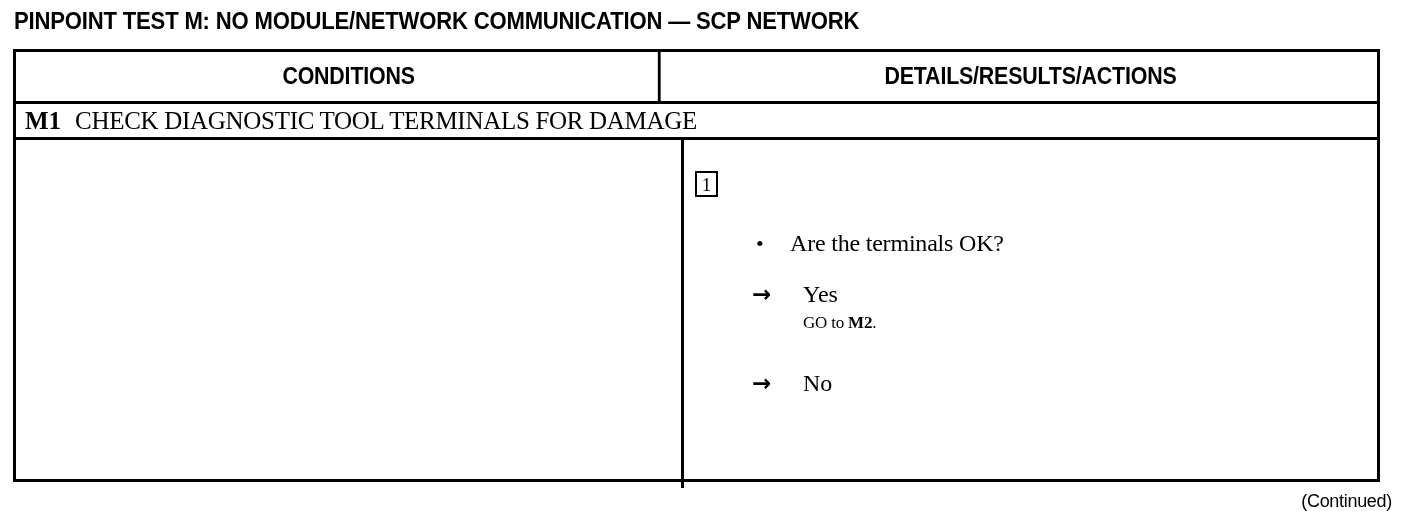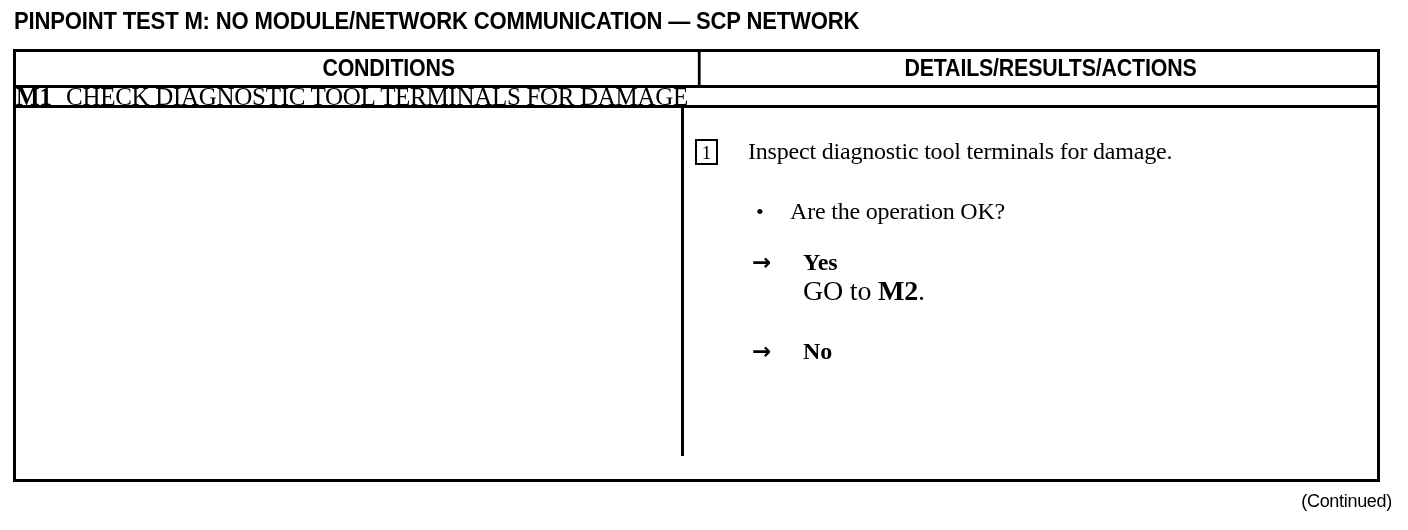--- a/index.html
+++ b/index.html
@@ -38,24 +38,23 @@
     top: 49px;
     width: 1367px;
     height: 433px;
     border: 3px solid #000;
     box-sizing: border-box;
     border-collapse: collapse;
   }
 
   .table-header-row {
     display: flex;
-    height: 36px;
+    height: 52px;
     border-bottom: 3px solid #000;
     box-sizing: border-box;
-    padding-left: 40px;
   }
   .th {
     display: flex;
     align-items: center;
     justify-content: center;
     font-family: "Liberation Sans", "DejaVu Sans", sans-serif;
     font-weight: bold;
     font-size: 23px;
     letter-spacing: -0.2px;
     transform: scaleX(0.93);
@@ -63,26 +62,26 @@
   }
   .th-conditions {
     width: 668px;
     border-right: 3px solid #000;
   }
   .th-details {
     flex: 1;
   }
 
   .step-title-row {
-    height: 20px;
+    height: 36px;
     border-bottom: 3px solid #000;
     box-sizing: border-box;
     display: flex;
     align-items: center;
-    padding-left: 0;
+    padding-left: 9px;
     white-space: nowrap;
   }
   .step-code {
     font-weight: bold;
     font-size: 25px;
     line-height: 26px;
   }
   .step-label {
     font-weight: normal;
     font-size: 25px;
@@ -170,26 +169,26 @@
     flex: 0 0 auto;
     font-family: "DejaVu Sans", sans-serif;
     font-size: 23px;
     line-height: 28px;
     font-weight: bold;
   }
   .branch-body {
     display: block;
   }
   .branch-answer {
-    font-weight: bold;
+    font-weight: normal;
     font-size: 24px;
     line-height: 28px;
   }
   .branch-action {
-    font-size: 28px;
+    font-size: 17px;
     line-height: 29px;
     letter-spacing: -0.2px;
     max-width: 545px;
   }
   .branch-action b { font-weight: bold; }
 
   
   .continued-note {
     position: absolute;
     right: 16px;
@@ -218,26 +217,25 @@
   </div>
 
   <div class="body-row">
 
     <div class="cell-conditions"></div>
 
     <div class="cell-details">
 
       <div class="detail-step">
         <span class="step-number-box">1</span>
-        <span class="step-text">Inspect diagnostic tool terminals for damage.</span>
       </div>
 
       <div class="detail-question">
         <span class="bullet-glyph">•</span>
-        <span class="question-text">Are the operation OK?</span>
+        <span class="question-text">Are the terminals OK?</span>
       </div>
 
       <div class="branch branch-yes">
         <span class="arrow-glyph">→</span>
         <span class="branch-body">
           <span class="branch-answer">Yes</span>
           <div class="branch-action"><span>GO to </span><b>M2</b><span>.</span></div>
         </span>
       </div>
 

